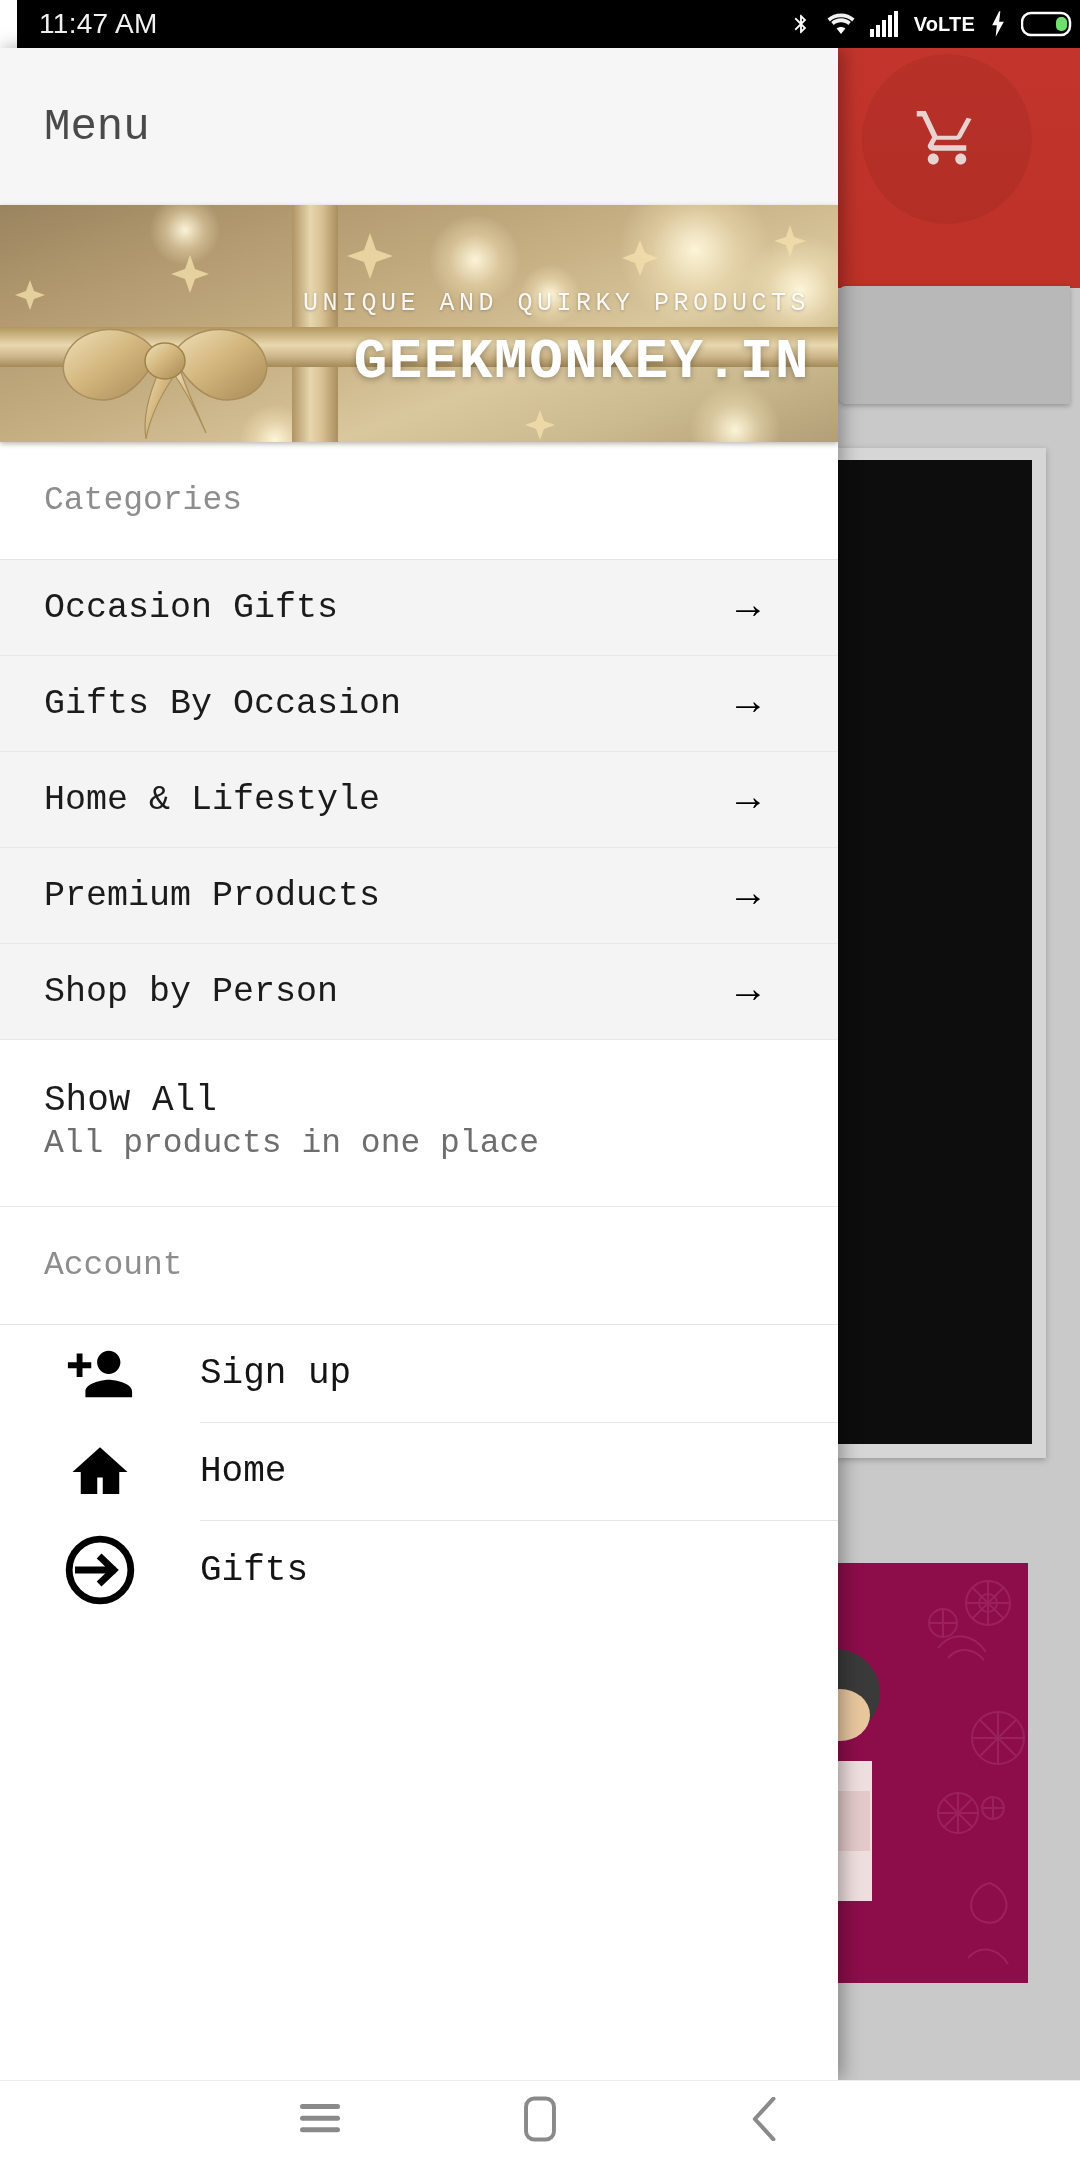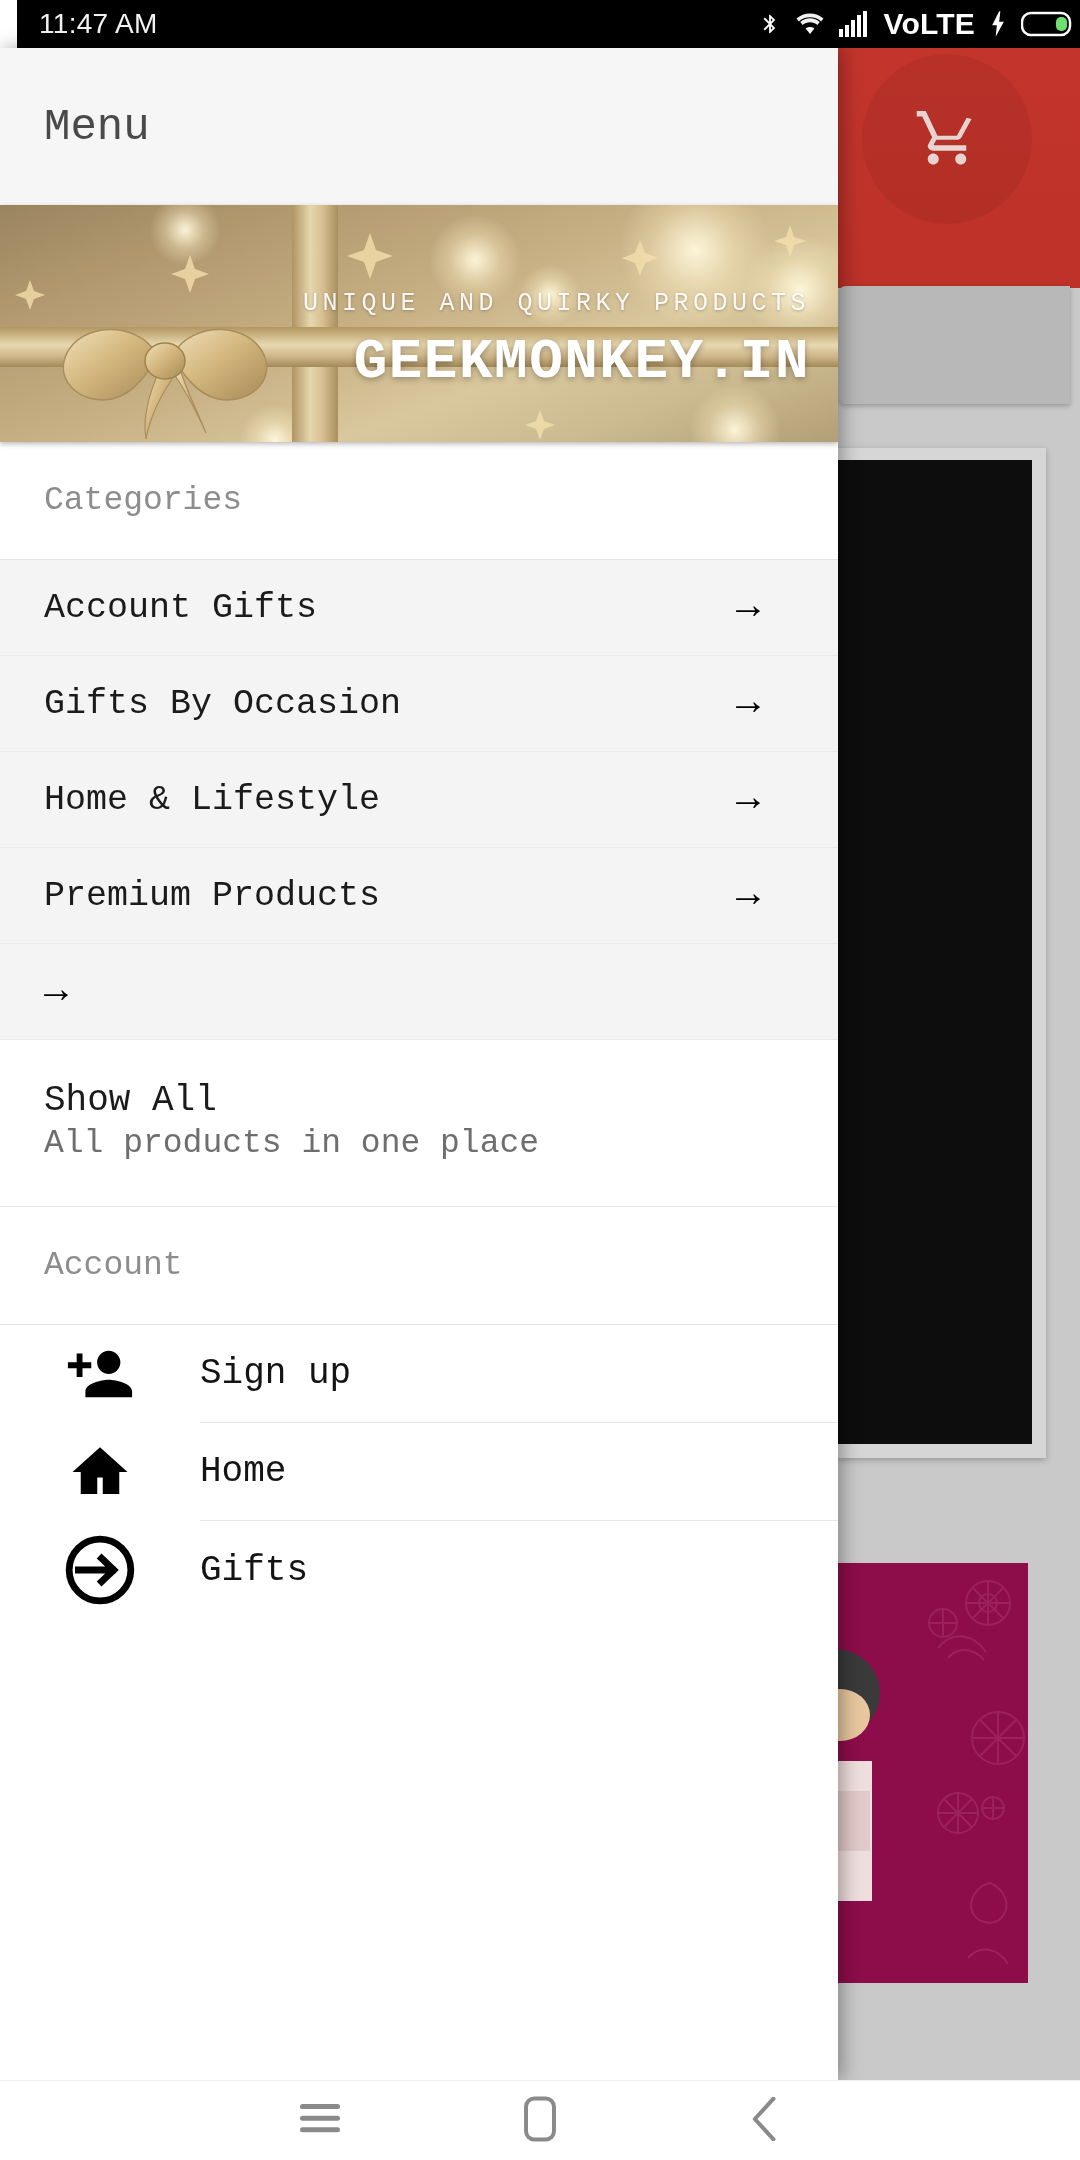--- a/index.html
+++ b/index.html
@@ -17,21 +17,21 @@
     position:absolute; top:0; left:17px; width:1080px; height:48px;
     background:#000000; color:#ffffff;
     display:flex; align-items:center; justify-content:space-between;
     padding:12px 22px;
     text-align:center;
   }
   .status-time { font-size:28px; letter-spacing:0.3px; color:#f2f2f2; }
   .status-icons { display:flex; align-items:center; gap:14px; }
   .si { display:flex; align-items:center; }
   .si svg { display:block; }
-  .volte { font-size:30px; font-weight:bold; color:#ffffff; letter-spacing:0.2px; }
+  .volte { font-size:20px; font-weight:bold; color:#ffffff; letter-spacing:0.2px; }
 
   
   .app-bg { position:absolute; top:48px; left:0; width:1080px; height:2032px; background:#c9c9c9; }
   .app-bar {
     position:absolute; top:0; left:0; width:1080px; height:240px;
     background:#c0392b;
     background:linear-gradient(#c3352c,#bd3128);
   }
   .cart-circle {
     position:absolute; right:48px; top:6px; width:170px; height:170px;
@@ -276,36 +276,37 @@
       <div class="bn-text-small">UNIQUE AND QUIRKY PRODUCTS</div>
       <div class="bn-text-big">GEEKMONKEY.IN</div>
     </div>
 
     <div class="section-head">
       <span class="section-head-label">Categories</span>
     </div>
 
     <div class="cat-list">
       <div class="cat-row">
-        <span class="cat-label">Account Gifts</span>
+        <span class="cat-label">Occasion Gifts</span>
         <span class="cat-arrow">→</span>
       </div>
       <div class="cat-row">
         <span class="cat-label">Gifts By Occasion</span>
         <span class="cat-arrow">→</span>
       </div>
       <div class="cat-row">
         <span class="cat-label">Home &amp; Lifestyle</span>
         <span class="cat-arrow">→</span>
       </div>
       <div class="cat-row">
         <span class="cat-label">Premium Products</span>
         <span class="cat-arrow">→</span>
       </div>
       <div class="cat-row">
+        <span class="cat-label">Shop by Person</span>
         <span class="cat-arrow">→</span>
       </div>
     </div>
 
     <div class="showall-row">
       <div class="showall-title">Show All</div>
       <div class="showall-sub">All products in one place</div>
     </div>
 
     <div class="section-head">

